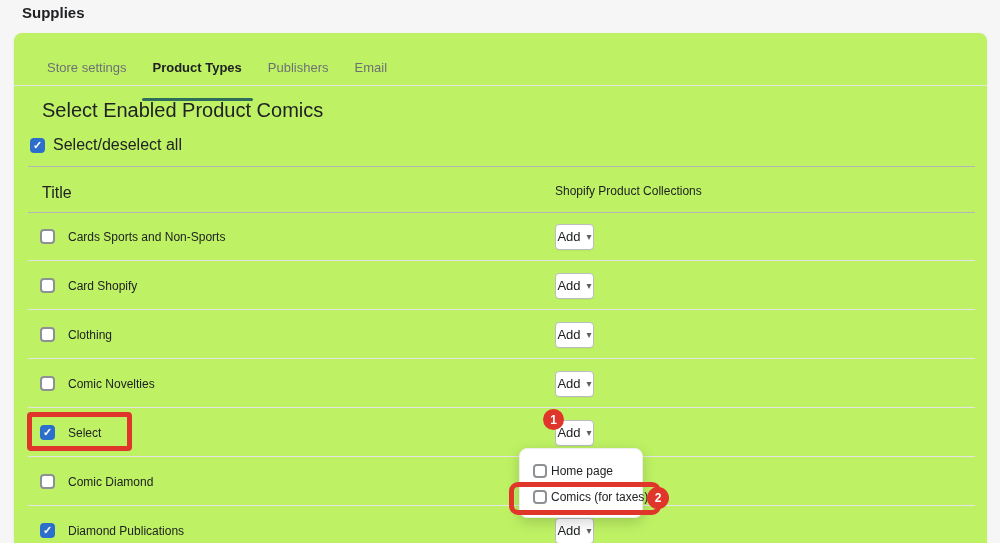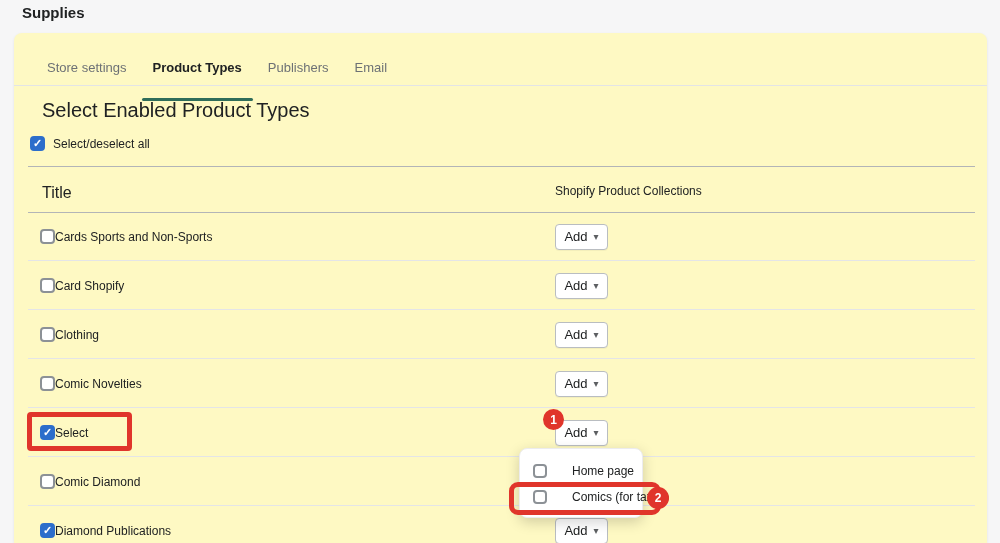--- a/index.html
+++ b/index.html
@@ -13,21 +13,21 @@
   #page { position: relative; width: 1000px; height: 543px; }
 
   .page-title {
     position: absolute; left: 22px; top: 4px;
     font-size: 15px; font-weight: 700; color: #202223;
   }
 
   .card {
     position: absolute; left: 14px; top: 33px;
     width: 973px; height: 510px;
-    background: #fef9c3; border-radius: 8px 8px 0 0;
+    background: #bef264; border-radius: 8px 8px 0 0;
     box-shadow: 0 1px 3px rgba(0,0,0,0.08);
   }
 
   
   .tab-bar {
     position: absolute; left: 20px; top: 16px; right: 20px;
     display: flex; align-items: center; height: 36px;
   }
   .tab-bar-border {
     position: absolute; left: 0; top: 52px; width: 100%; height: 1px;
@@ -62,21 +62,21 @@
   .checkbox .tick {
     color: #fff; font-size: 11px; font-weight: 700; line-height: 1;
     display: none;
   }
   .checkbox.checked .tick { display: block; }
 
   .select-all {
     position: absolute; left: 16px; top: 103px;
     display: flex; align-items: center; gap: 8px;
   }
-  .select-all-label { font-size: 12px; color: #202223; }
+  .select-all-label { font-size: 16px; color: #202223; }
 
   .divider-strong {
     position: absolute; left: 14px; right: 12px; height: 1px; background: #b3b5b7;
   }
   .d1 { top: 133px; }
   .d2 { top: 179px; }
 
   .table-head-title { position: absolute; left: 28px; top: 151px; font-size: 16px; color: #202223; }
   .table-head-collections { position: absolute; left: 541px; top: 151px; font-size: 12px; color: #202223; }
 
@@ -84,40 +84,40 @@
   .rows { position: absolute; left: 0; right: 0; top: 179px; }
   .row {
     position: relative; height: 49px;
     display: flex; align-items: center;
   }
   .row::after {
     content: ""; position: absolute; left: 14px; right: 12px; bottom: 0;
     height: 1px; background: #e4e5e7;
   }
   .row .checkbox { margin-left: 26px; }
-  .row-title { font-size: 12px; color: #202223; }
+  .row-title { font-size: 12px; color: #202223; margin-left: 13px; }
   .add-btn {
     position: absolute; left: 541px; top: 50%; transform: translateY(-50%);
-    width: 53px; height: 26px;
+    width: 39px; height: 26px;
     background: #fff; border: 1px solid #b9bdc1; border-radius: 4px;
     box-shadow: 0 1px 0 rgba(0,0,0,0.04);
     display: flex; align-items: center; justify-content: center; gap: 6px;
     font-size: 13px; color: #202223; cursor: pointer;
   }
   .add-btn .caret { font-size: 10px; color: #5c5f62; line-height: 1; }
 
   
   .popover {
     position: absolute; left: 519px; top: 448px; width: 124px; height: 70px;
     background: #fff; border: 1px solid #ececee; border-radius: 8px;
     box-shadow: 0 4px 14px rgba(0,0,0,0.18);
     z-index: 5; padding-top: 9px;
   }
   .popover-option {
-    height: 26px; display: flex; align-items: center; gap: 25px;
+    height: 26px; display: flex; align-items: center; gap: 4px;
     padding-left: 13px; cursor: pointer;
   }
   .popover-option .checkbox { width: 14px; height: 14px; flex-basis: 14px; }
   .popover-option-label { font-size: 12px; color: #202223; white-space: nowrap; }
 
   
   .hl-comics {
     position: absolute; left: 27px; top: 412px; width: 105px; height: 39px;
     border: 5px solid var(--red, #e0352b); border-radius: 4px;
     z-index: 6; pointer-events: none;
@@ -154,21 +154,21 @@
         </div>
         <div class="tab">
           <span>Publishers</span>
         </div>
         <div class="tab">
           <span>Email</span>
         </div>
       </div>
     <div class="tab-bar-border"></div>
 
-    <div class="heading">Select Enabled Product Types</div>
+    <div class="heading">Select Enabled Product Comics</div>
 
     <div class="select-all">
       <span class="checkbox checked" id="select-all-cb">
           <span class="tick">✓</span>
         </span>
       <span class="select-all-label">Select/deselect all</span>
     </div>
 
     <div class="divider-strong d1"></div>
 

